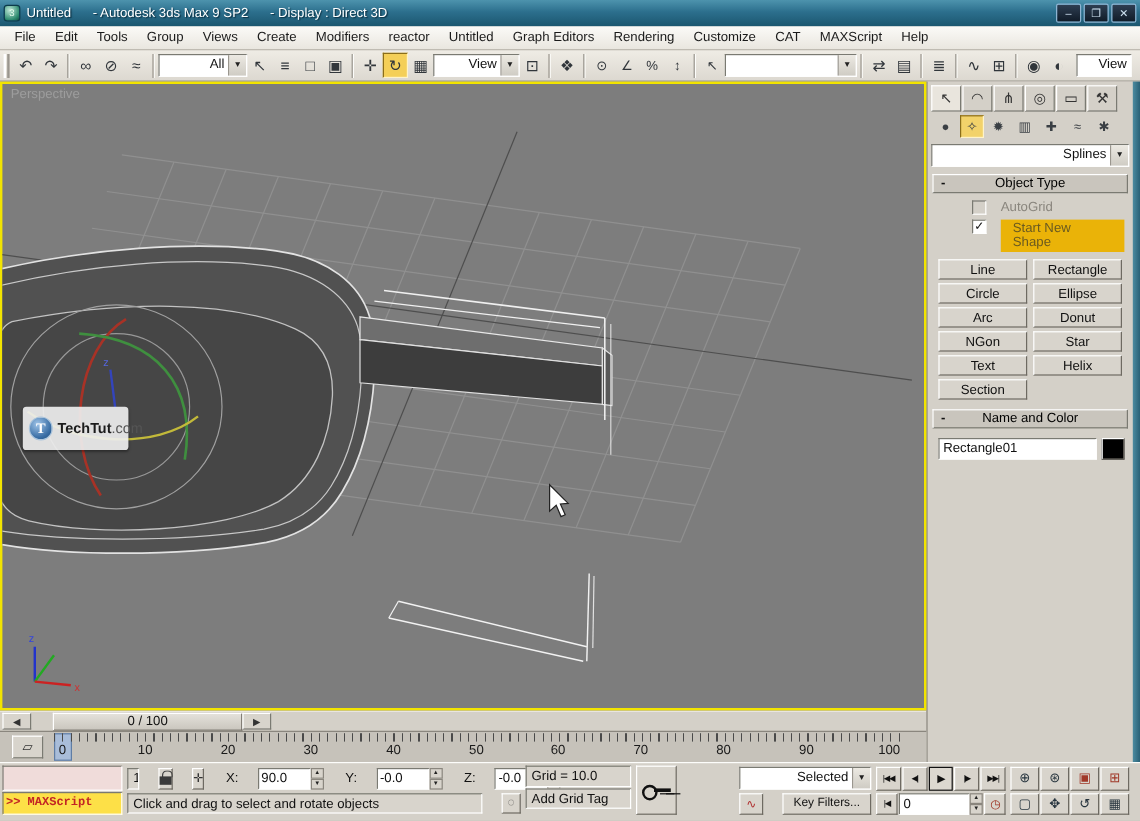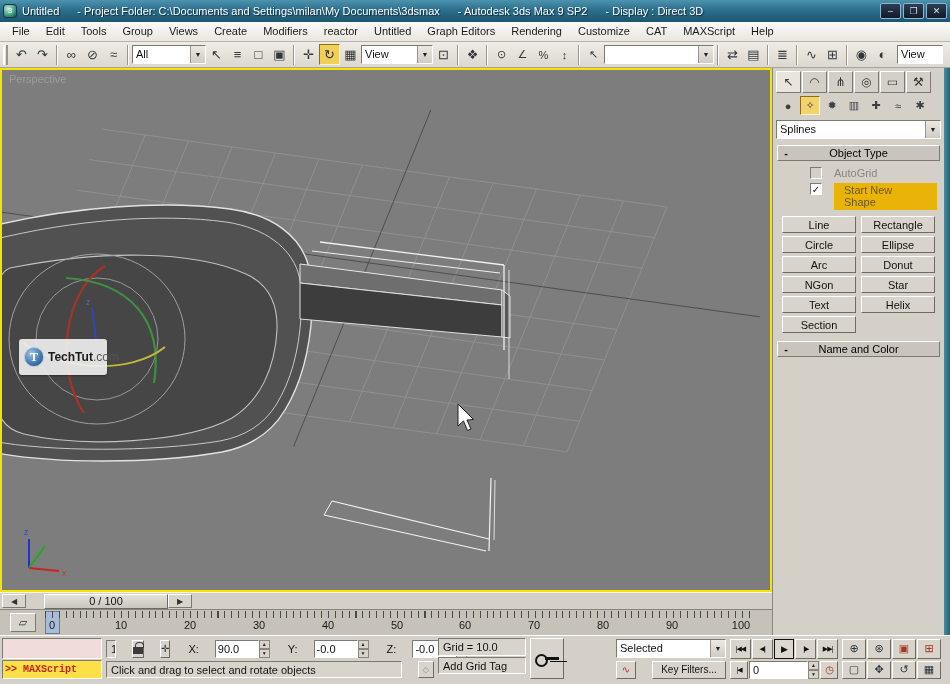--- a/index.html
+++ b/index.html
@@ -38,21 +38,21 @@
   .grip { width:5px; height:20px; margin:0 3px 0 1px;
     border-left:2px solid #fff; border-right:2px solid #9a968e; }
   .tbtn { width:21px; height:21px; display:flex; align-items:center; justify-content:center;
     font-size:13px; color:#31363b; border:1px solid transparent; }
   .tbtn.small { font-size:11px; }
   .tbtn.active { background:#f4cf58; border-top:1px solid #8a6d1a; border-left:1px solid #8a6d1a;
     border-right:1px solid #fff3c8; border-bottom:1px solid #fff3c8; }
   .tsep { width:0; height:20px; border-left:1px solid #9a968e; border-right:1px solid #fdfdfb; margin:0 3px; }
   .dd { height:19px; display:flex; align-items:stretch; background:#fff;
     border-top:1px solid #7a7a72; border-left:1px solid #7a7a72; border-right:1px solid #fff; border-bottom:1px solid #fff; }
-  .dd-val { flex:1; padding:2px 3px 0; overflow:hidden; white-space:nowrap; }
+  .dd-val { flex:1; padding:2px 3px 0; overflow:hidden; white-space:nowrap;text-align:right; }
   .dd-arrow { width:15px; background:linear-gradient(180deg,#ece9e2,#cfccc4); color:#222;
     border-left:1px solid #9a968e; font-size:7px; display:flex; align-items:center; justify-content:center; }
 
   
   .middle { flex:0 0 567px; display:flex; }
   .left-col { width:772px; flex:0 0 772px; display:flex; flex-direction:column; background:#c8c4bc; }
 
   .viewport { position:relative; width:772px; height:524px; flex:0 0 524px;
     background:#7d7d7d; border:2px solid #f2e400; }
   .viewport svg { position:absolute; left:0; top:0; }
@@ -66,21 +66,21 @@
     display:flex; align-items:center; justify-content:center; border:1px solid #aac4dc; }
   .wm-text { font-size:12px; color:#555; white-space:nowrap; }
   .wm-text b { color:#1c1c1c; }
 
   
   .timeslider { height:17px; flex:0 0 17px; background:#d4d0c8; display:flex; align-items:center; padding:1px 2px;
     border-top:1px solid #f5f4f0; }
   .ts-btn { width:24px; height:14px; background:#d8d4cc; border-top:1px solid #fff; border-left:1px solid #fff;
     border-right:1px solid #7a7a72; border-bottom:1px solid #7a7a72; font-size:8px; color:#333;
     display:flex; align-items:center; justify-content:center; }
-  .ts-handle { width:124px; height:15px; margin-left:18px; background:linear-gradient(180deg,#e4e1da,#cac6be);
+  .ts-handle { width:158px; height:15px; margin-left:18px; background:linear-gradient(180deg,#e4e1da,#cac6be);
     border-top:1px solid #fff; border-left:1px solid #fff; border-right:1px solid #6e6a62; border-bottom:1px solid #6e6a62;
     display:flex; align-items:center; justify-content:center; font-size:11px; }
   .ts-rest { flex:1; }
 
   .trackbar { position:relative; height:26px; flex:0 0 26px; background:#c6c2ba;
     border-top:1px solid #8a867e; }
   .tb-curvebtn { position:absolute; left:10px; top:3px; width:26px; height:19px;
     background:#d8d4cc; border-top:1px solid #fff; border-left:1px solid #fff;
     border-right:1px solid #7a7a72; border-bottom:1px solid #7a7a72;
     display:flex; align-items:center; justify-content:center; font-size:11px; color:#333; }
@@ -192,21 +192,20 @@
 </style>
 </head>
 <body>
 
 <div class="app">
 
   <div class="titlebar">
     <div class="app-icon">3</div>
     <div class="title-text">
       <span>Untitled</span>
-      <span>- Project Folder: C:\Documents and Settings\milan\My Documents\3dsmax</span>
       <span>- Autodesk 3ds Max 9 SP2</span>
       <span>- Display : Direct 3D</span>
     </div>
     <div class="winbtns">
       <div class="winbtn">–</div>
       <div class="winbtn">❐</div>
       <div class="winbtn">✕</div>
     </div>
   </div>
 
@@ -530,20 +529,24 @@
           <div class="obj-btn">Star</div>
           <div class="obj-btn">Text</div>
           <div class="obj-btn">Helix</div>
           <div class="obj-btn">Section</div>
         </div>
 
         <div class="rollout-h">
           <span class="minus">-</span>
           <span class="rtitle">Name and Color</span>
         </div>
+        <div class="name-row">
+          <div class="name-input">Rectangle01</div>
+          <div class="color-swatch"></div>
+        </div>
       </div>
       <div class="teal-strip"></div>
     </div>
   </div>
 
   <div class="statusbar">
     <div class="col listener">
       <div class="lst-pink"></div>
       <div class="lst-white">&gt;&gt; MAXScript</div>
     </div>

